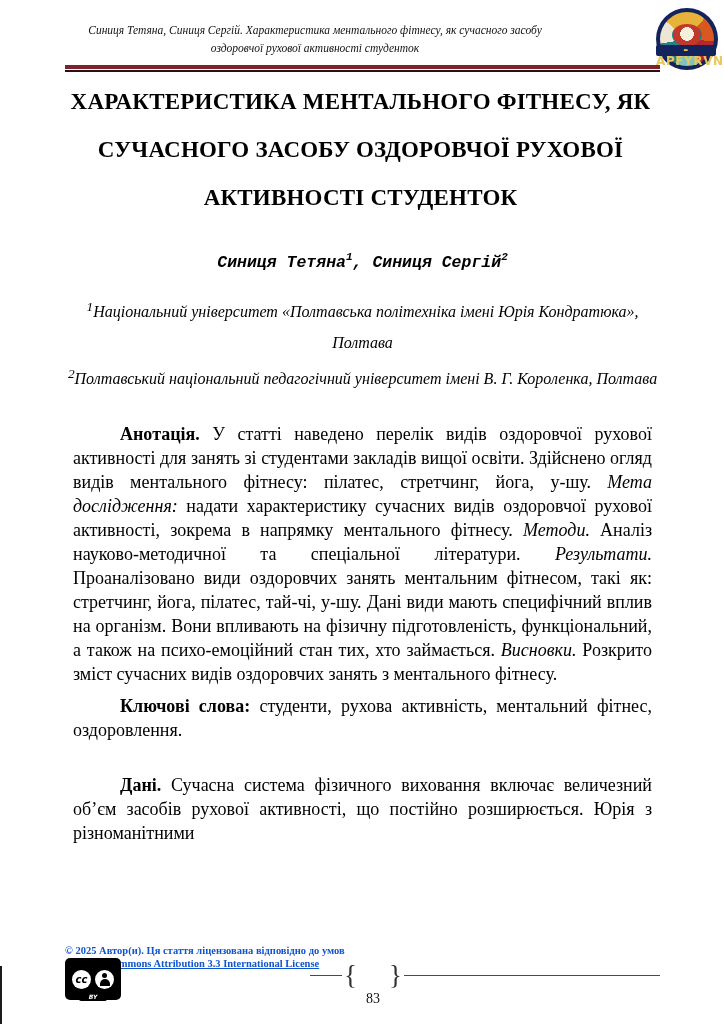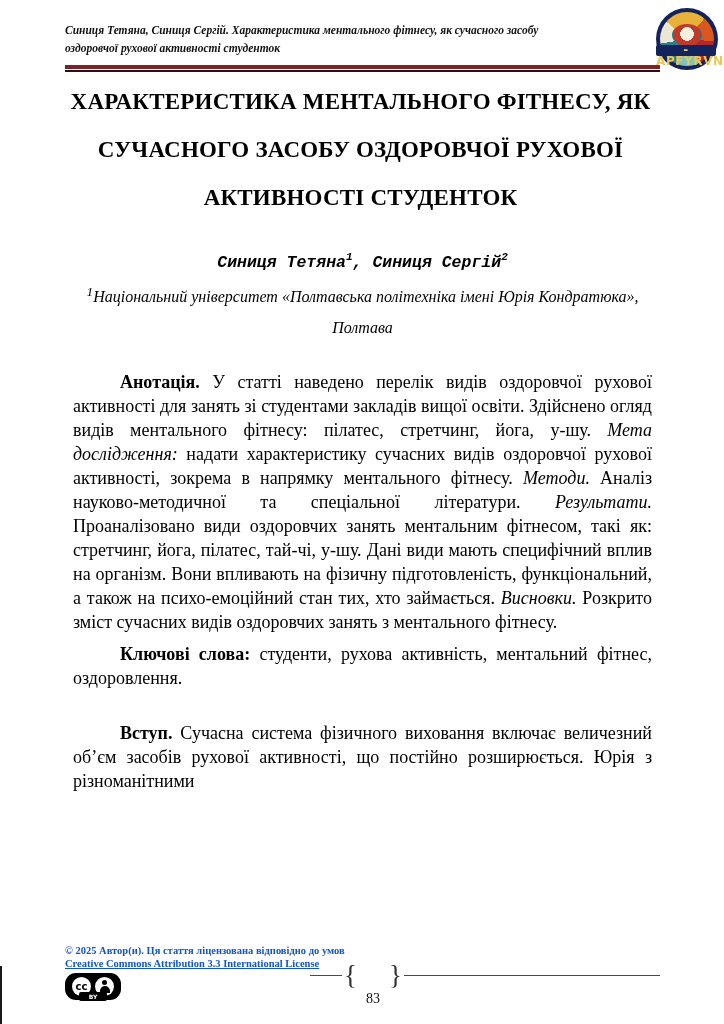--- a/index.html
+++ b/index.html
@@ -12,23 +12,24 @@
     color:#000;
     overflow:hidden;
     box-sizing:border-box;
     padding:22px 64px 0 65px;
   }
   
   .running-header {
     width:500px;
     font-size:11.5px;
     font-style:italic;
-    font-weight:bold;
+    font-weight:normal;
     line-height:1.55;
     color:#111;
+    text-align:center;
   }
   
   .logo {
     position:absolute; top:8px; right:6px;
     width:62px; height:62px;
     border-radius:50%;
     background:#13235b;
   }
   .logo-art {
     position:absolute; top:4px; left:4px; right:4px; bottom:4px;
@@ -66,21 +67,21 @@
   .authors {
     margin-top:29px;
     text-align:center;
     font-size:16.5px;
     font-weight:bold;
     font-style:italic;
     font-family:Liberation Mono, monospace;
   }
   .authors sup, .affil sup { font-size:11px; }
   .affils {
-    margin-top:5px;
+    margin-top:20px;
     text-align:center;
     font-style:italic;
     font-size:16px;
     line-height:31px;
   }
   
   .body-par {
     margin:8px;
     font-size:18px;
     line-height:24px;
@@ -100,24 +101,24 @@
     font-weight:bold;
     color:#1155cc;
     line-height:1.25;
   }
   .license a {
     color:#1155cc;
     text-decoration:underline;
   }
   .cc-badge {
     position:absolute; left:0; bottom:2px;
-    width:56px; height:27px;
+    width:56px; height:42px;
     background:#000;
-    border-radius:11px;
-    display:flex; align-items:center; justify-content:center; gap:4px;
+    border-radius:5px;
+    display:flex; align-items:center; justify-content:center; gap:4px;font-style:italic;
   }
   .cc-circle {
     width:19px; height:19px; border-radius:50%;
     background:#fff; color:#000;
     display:flex; align-items:center; justify-content:center;
     font-family:"DejaVu Sans", sans-serif;
     font-weight:bold; font-size:10px;
     position:relative;
   }
   .cc-head {
@@ -178,32 +179,33 @@
   </div>
 
   <h1 class="title">ХАРАКТЕРИСТИКА МЕНТАЛЬНОГО ФІТНЕСУ, ЯК СУЧАСНОГО ЗАСОБУ ОЗДОРОВЧОЇ РУХОВОЇ АКТИВНОСТІ СТУДЕНТОК</h1>
 
   <div class="authors">
     <span>Синиця Тетяна</span><sup>1</sup><span>, Синиця Сергій</span><sup>2</sup>
   </div>
 
   <div class="affils">
     <div><sup>1</sup><span>Національний університет «Полтавська політехніка імені Юрія Кондратюка», Полтава</span></div>
+    <div><sup>2</sup><span>Полтавський національний педагогічний університет імені В. Г. Короленка, Полтава</span></div>
   </div>
 
   <p class="body-par abstract">
     <span class="b">Анотація.</span><span> У статті наведено перелік видів оздоровчої рухової активності для занять зі студентами закладів вищої освіти. Здійснено огляд видів ментального фітнесу: пілатес, стретчинг, йога, у-шу. </span><span class="i">Мета дослідження:</span><span> надати характеристику сучасних видів оздоровчої рухової активності, зокрема в напрямку ментального фітнесу. </span><span class="i">Методи.</span><span> Аналіз науково-методичної та спеціальної літератури. </span><span class="i">Результати.</span><span> Проаналізовано види оздоровчих занять ментальним фітнесом, такі як: стретчинг, йога, пілатес, тай-чі, у-шу. Дані види мають специфічний вплив на організм. Вони впливають на фізичну підготовленість, функціональний, а також на психо-емоційний стан тих, хто займається. </span><span class="i">Висновки.</span><span> Розкрито зміст сучасних видів оздоровчих занять з ментального фітнесу.</span>
   </p>
 
   <p class="body-par">
     <span class="b">Ключові слова:</span><span> студенти, рухова активність, ментальний фітнес, оздоровлення.</span>
   </p>
 
   <p class="body-par intro">
-    <span class="b">Вступ.</span><span> Сучасна система фізичного виховання включає величезний об’єм засобів рухової активності, що постійно розширюється. Юрія з різноманітними</span>
+    <span class="b">Дані.</span><span> Сучасна система фізичного виховання включає величезний об’єм засобів рухової активності, що постійно розширюється. Юрія з різноманітними</span>
   </p>
 
   <div class="footer">
     <div class="license">
       <div>© 2025 Автор(и). Ця стаття ліцензована відповідно до умов</div>
       <a href="#">Creative Commons Attribution 3.3 International License</a>
     </div>
 
     <div class="cc-badge">
       <span class="cc-circle">

